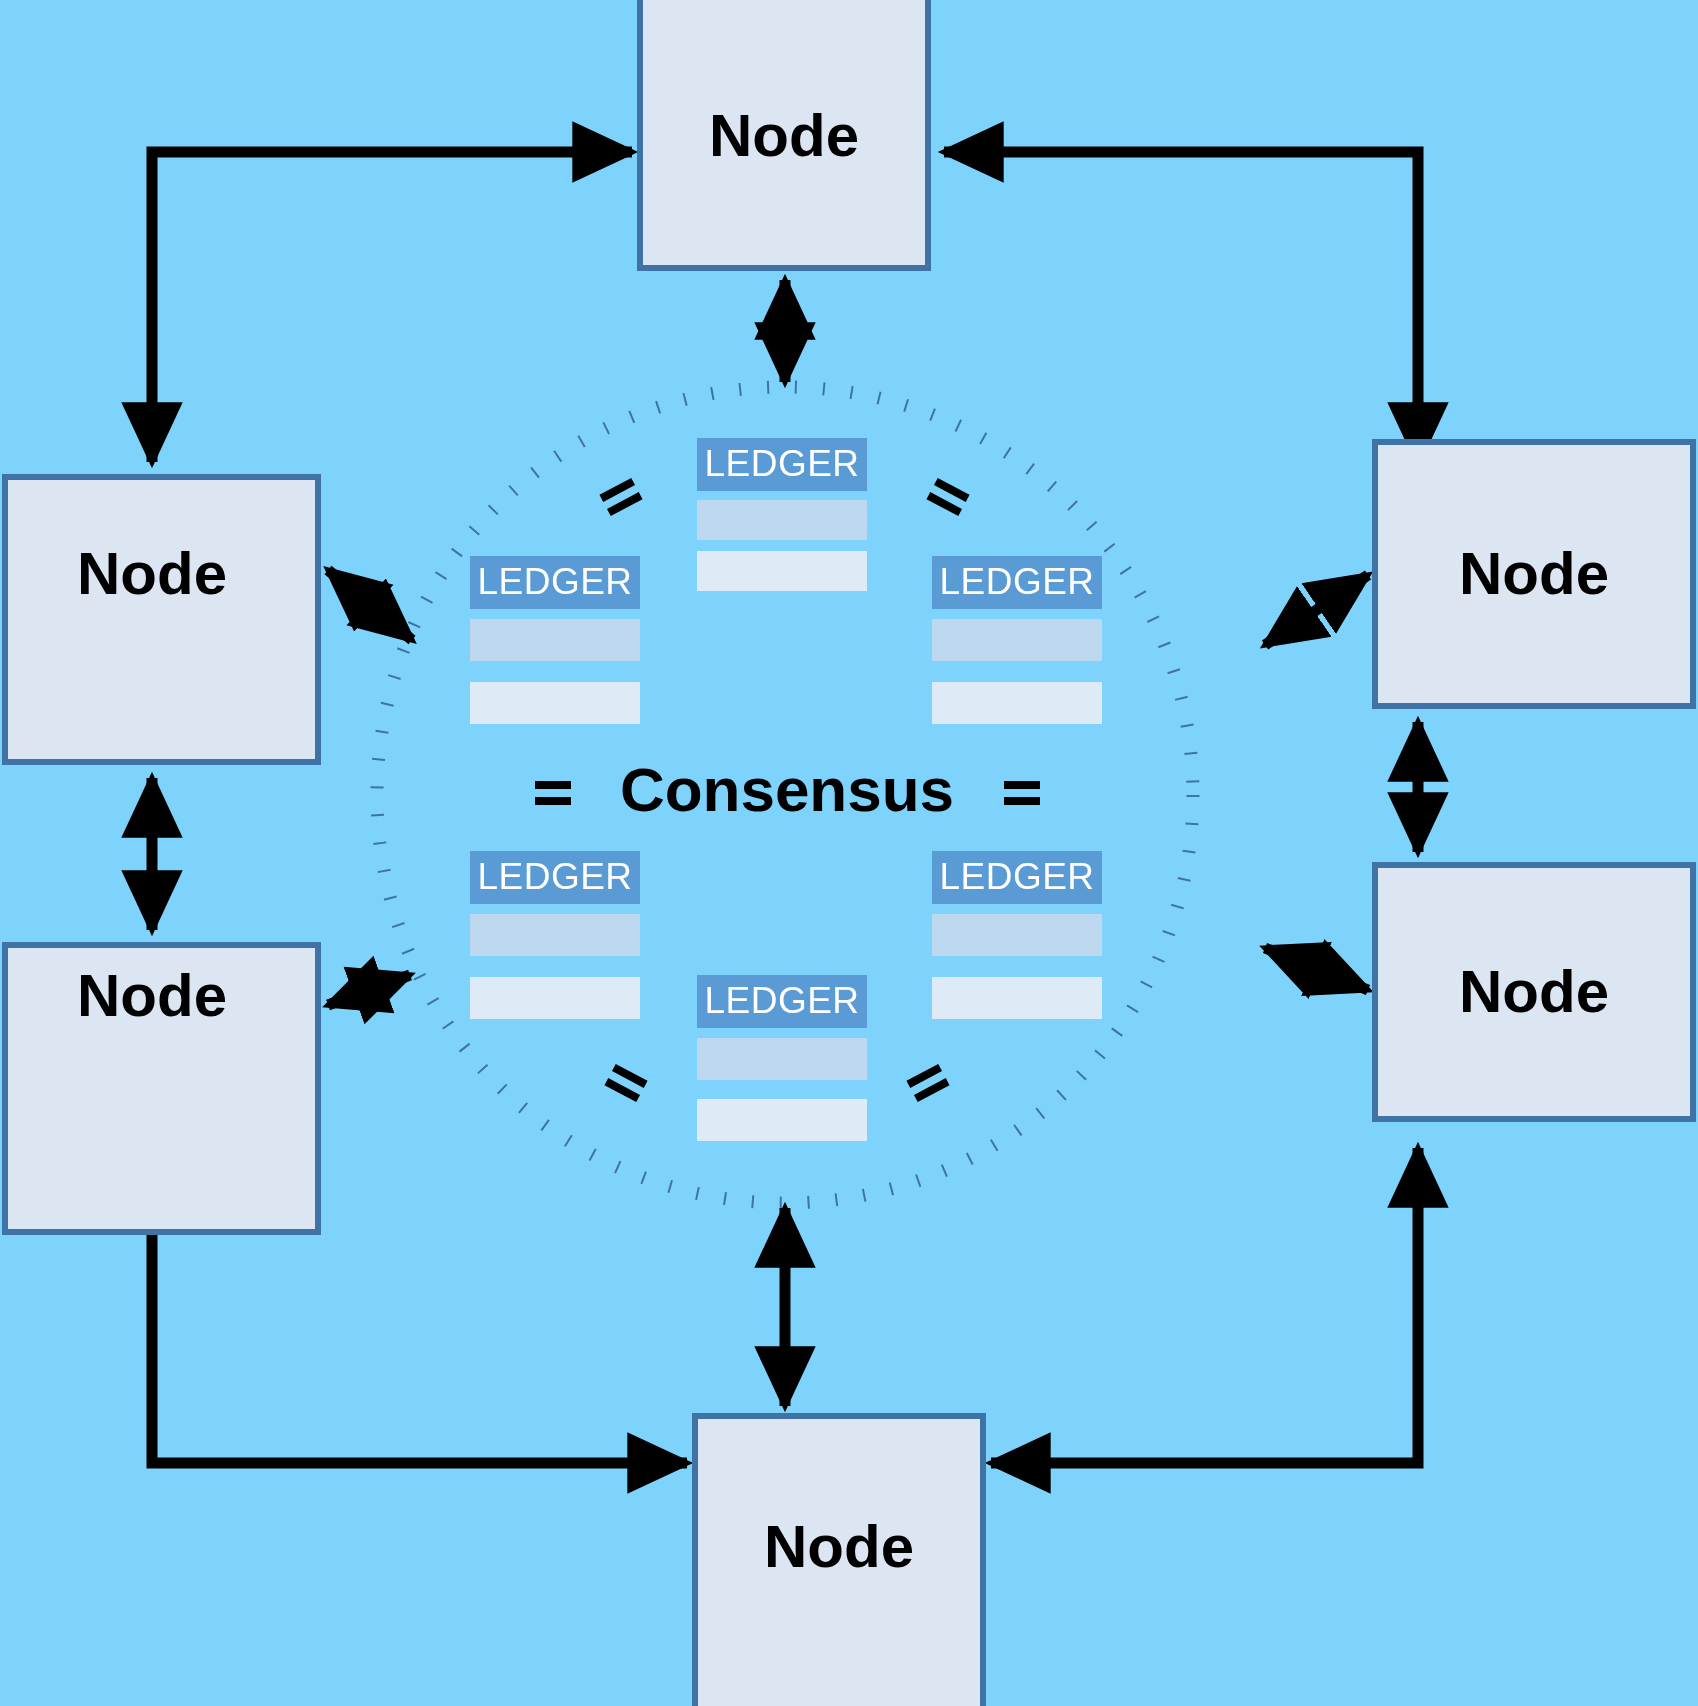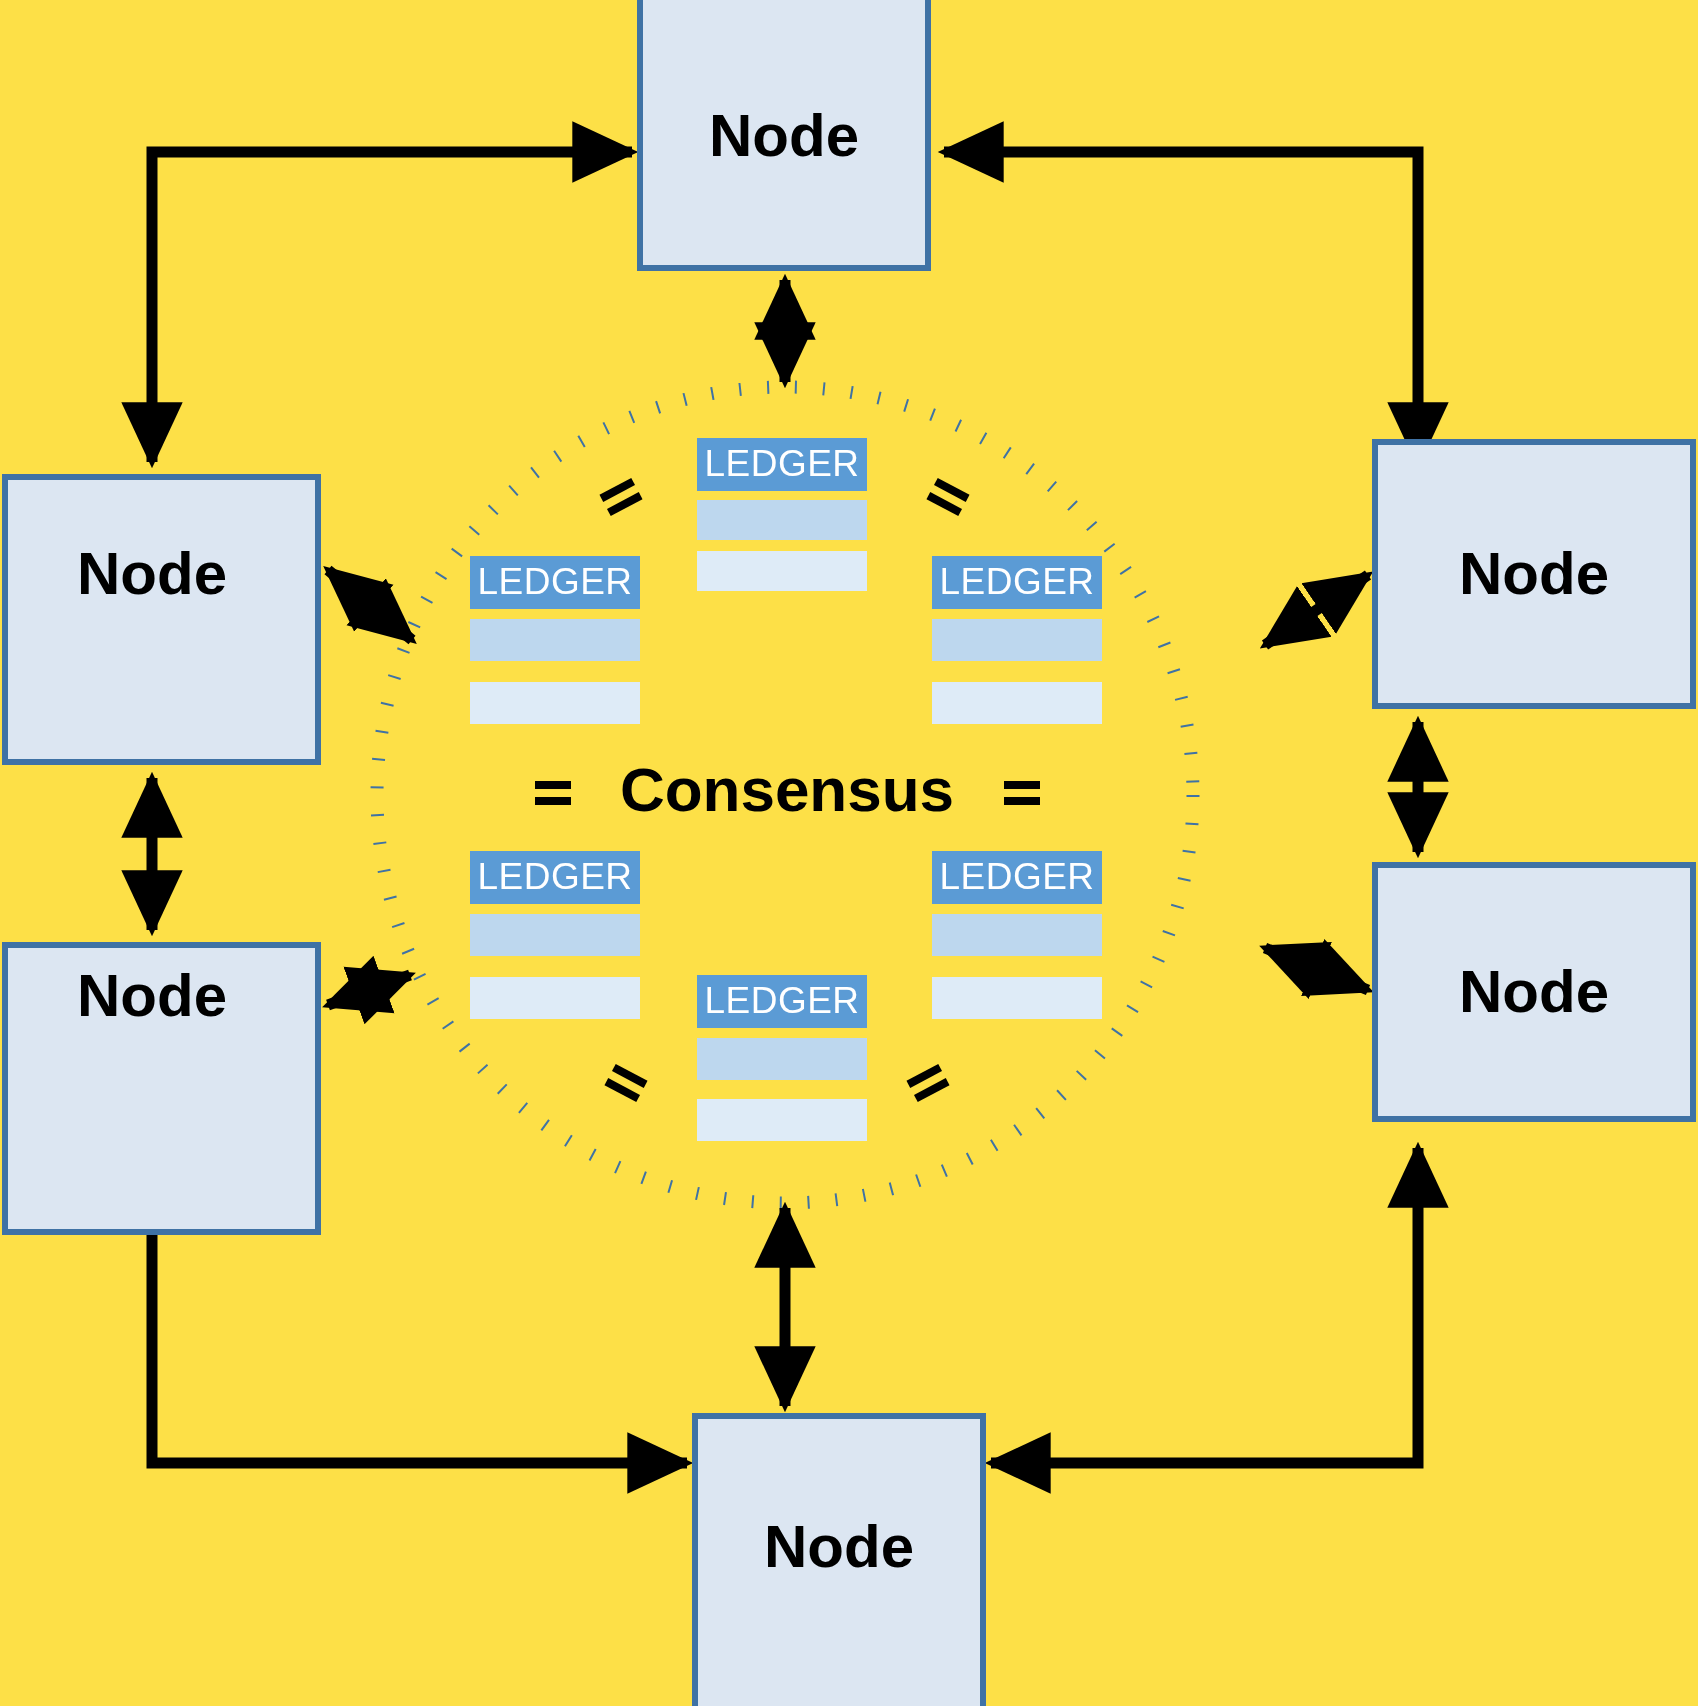--- a/index.html
+++ b/index.html
@@ -10,21 +10,21 @@
   body {
     width: 1698px;
     height: 1706px;
     font-family: "Liberation Sans", sans-serif;
     overflow: hidden;
   }
   #canvas {
     position: relative;
     width: 1698px;
     height: 1706px;
-    background: #fde047;
+    background: #7dd3fc;
   }
   svg.diagram {
     position: absolute;
     top: 0;
     left: 0;
     width: 1698px;
     height: 1706px;
   }
   .node-label {
     font-family: "Liberation Sans", sans-serif;

